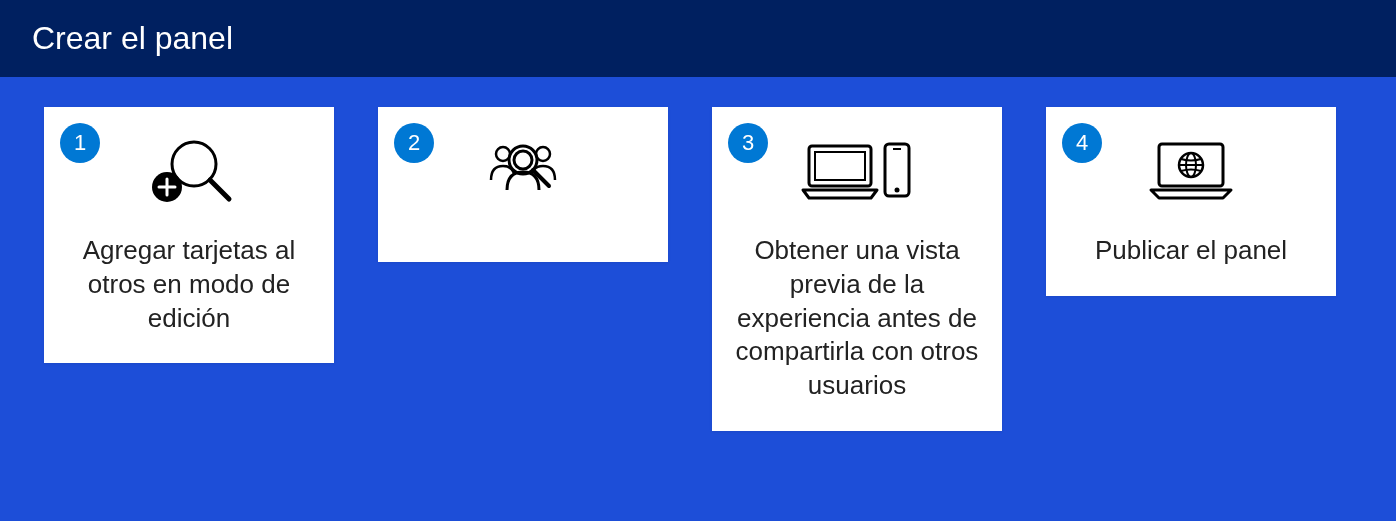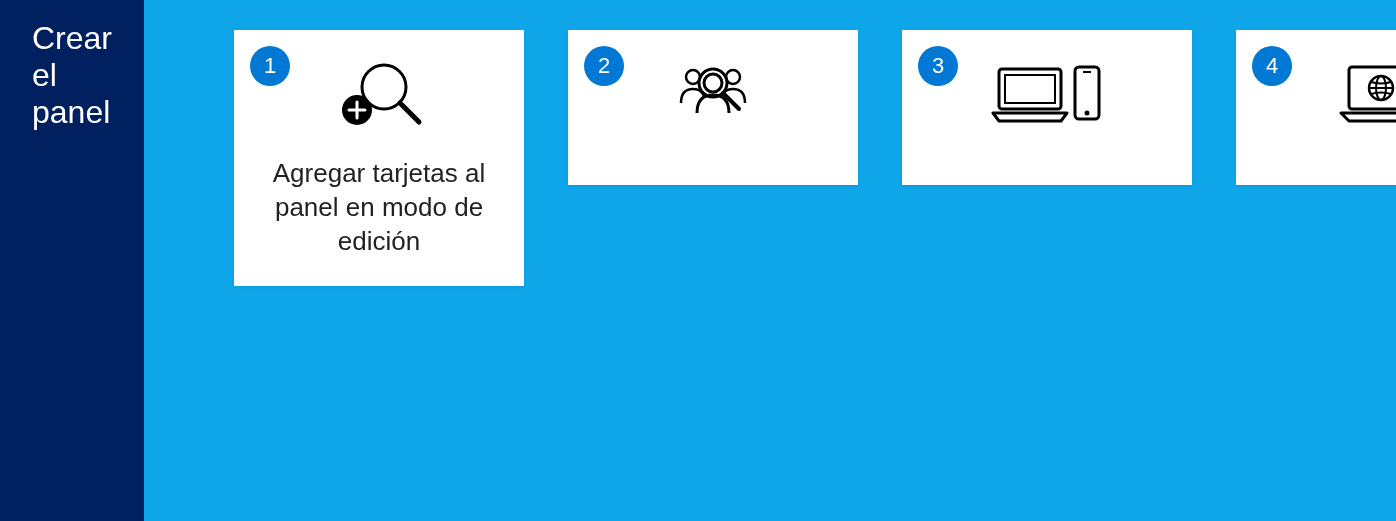--- a/index.html
+++ b/index.html
@@ -6,24 +6,23 @@
   body {
     margin: 0;
     padding: 0;
     font-family: 'Segoe UI', Tahoma, Geneva, Verdana, sans-serif;
     background: #e6e6e6;
     width: 1396px;
   }
   .container {
     width: 1396px;
     height: 521px;
-    background: #0ea5e9;
+    background: #1d4ed8;
     display: flex;
-    flex-direction: row;
-    gap: 46px;
+    flex-direction: column;
   }
   .header {
     background: #002060;
     color: #ffffff;
     padding: 20px 32px;
     font-size: 32px;
     font-weight: 400;
   }
   .cards-row {
     display: flex;
@@ -89,21 +88,21 @@
       </div>
       <div class="card-icon">
         <svg width="100" height="80" viewBox="0 0 100 80">
           <circle cx="55" cy="32" r="22" fill="none" stroke="#000" stroke-width="3"></circle>
           <line x1="71" y1="48" x2="90" y2="67" stroke="#000" stroke-width="5" stroke-linecap="round"></line>
           <circle cx="28" cy="55" r="15" fill="#000"></circle>
           <line x1="20" y1="55" x2="36" y2="55" stroke="#fff" stroke-width="3" stroke-linecap="round"></line>
           <line x1="28" y1="47" x2="28" y2="63" stroke="#fff" stroke-width="3" stroke-linecap="round"></line>
         </svg>
       </div>
-      <div class="card-text">Agregar tarjetas al panel en modo de edición</div>
+      <div class="card-text">Agregar tarjetas al otros en modo de edición</div>
     </div>
 
     <div class="card">
       <div class="step-number">
         <span>2</span>
       </div>
       <div class="card-icon">
         <svg width="100" height="80" viewBox="0 0 100 80">
 
           <circle cx="30" cy="22" r="7" fill="none" stroke="#000" stroke-width="2.5"></circle>
@@ -130,35 +129,37 @@
 
           <rect x="12" y="14" width="62" height="40" rx="3" fill="none" stroke="#000" stroke-width="3"></rect>
           <rect x="18" y="20" width="50" height="28" fill="none" stroke="#000" stroke-width="2"></rect>
           <path d="M6 58 L80 58 L74 66 L12 66 Z" fill="none" stroke="#000" stroke-width="3" stroke-linejoin="round"></path>
 
           <rect x="88" y="12" width="24" height="52" rx="4" fill="none" stroke="#000" stroke-width="3"></rect>
           <circle cx="100" cy="58" r="2.5" fill="#000"></circle>
           <line x1="96" y1="17" x2="104" y2="17" stroke="#000" stroke-width="2"></line>
         </svg>
       </div>
+      <div class="card-text">Obtener una vista previa de la experiencia antes de compartirla con otros usuarios</div>
     </div>
 
     <div class="card">
       <div class="step-number">
         <span>4</span>
       </div>
       <div class="card-icon">
         <svg width="100" height="80" viewBox="0 0 100 80">
 
           <rect x="18" y="12" width="64" height="42" rx="3" fill="none" stroke="#000" stroke-width="3"></rect>
           <path d="M10 58 L90 58 L82 66 L18 66 Z" fill="none" stroke="#000" stroke-width="3" stroke-linejoin="round"></path>
 
           <circle cx="50" cy="33" r="12" fill="none" stroke="#000" stroke-width="2.5"></circle>
           <ellipse cx="50" cy="33" rx="5" ry="12" fill="none" stroke="#000" stroke-width="2"></ellipse>
           <line x1="38" y1="33" x2="62" y2="33" stroke="#000" stroke-width="2"></line>
           <path d="M40 27 Q50 30 60 27" fill="none" stroke="#000" stroke-width="2"></path>
           <path d="M40 39 Q50 36 60 39" fill="none" stroke="#000" stroke-width="2"></path>
         </svg>
       </div>
+      <div class="card-text">Publicar el panel</div>
     </div>
 
   </div>
 </div>
 
 </body></html>

